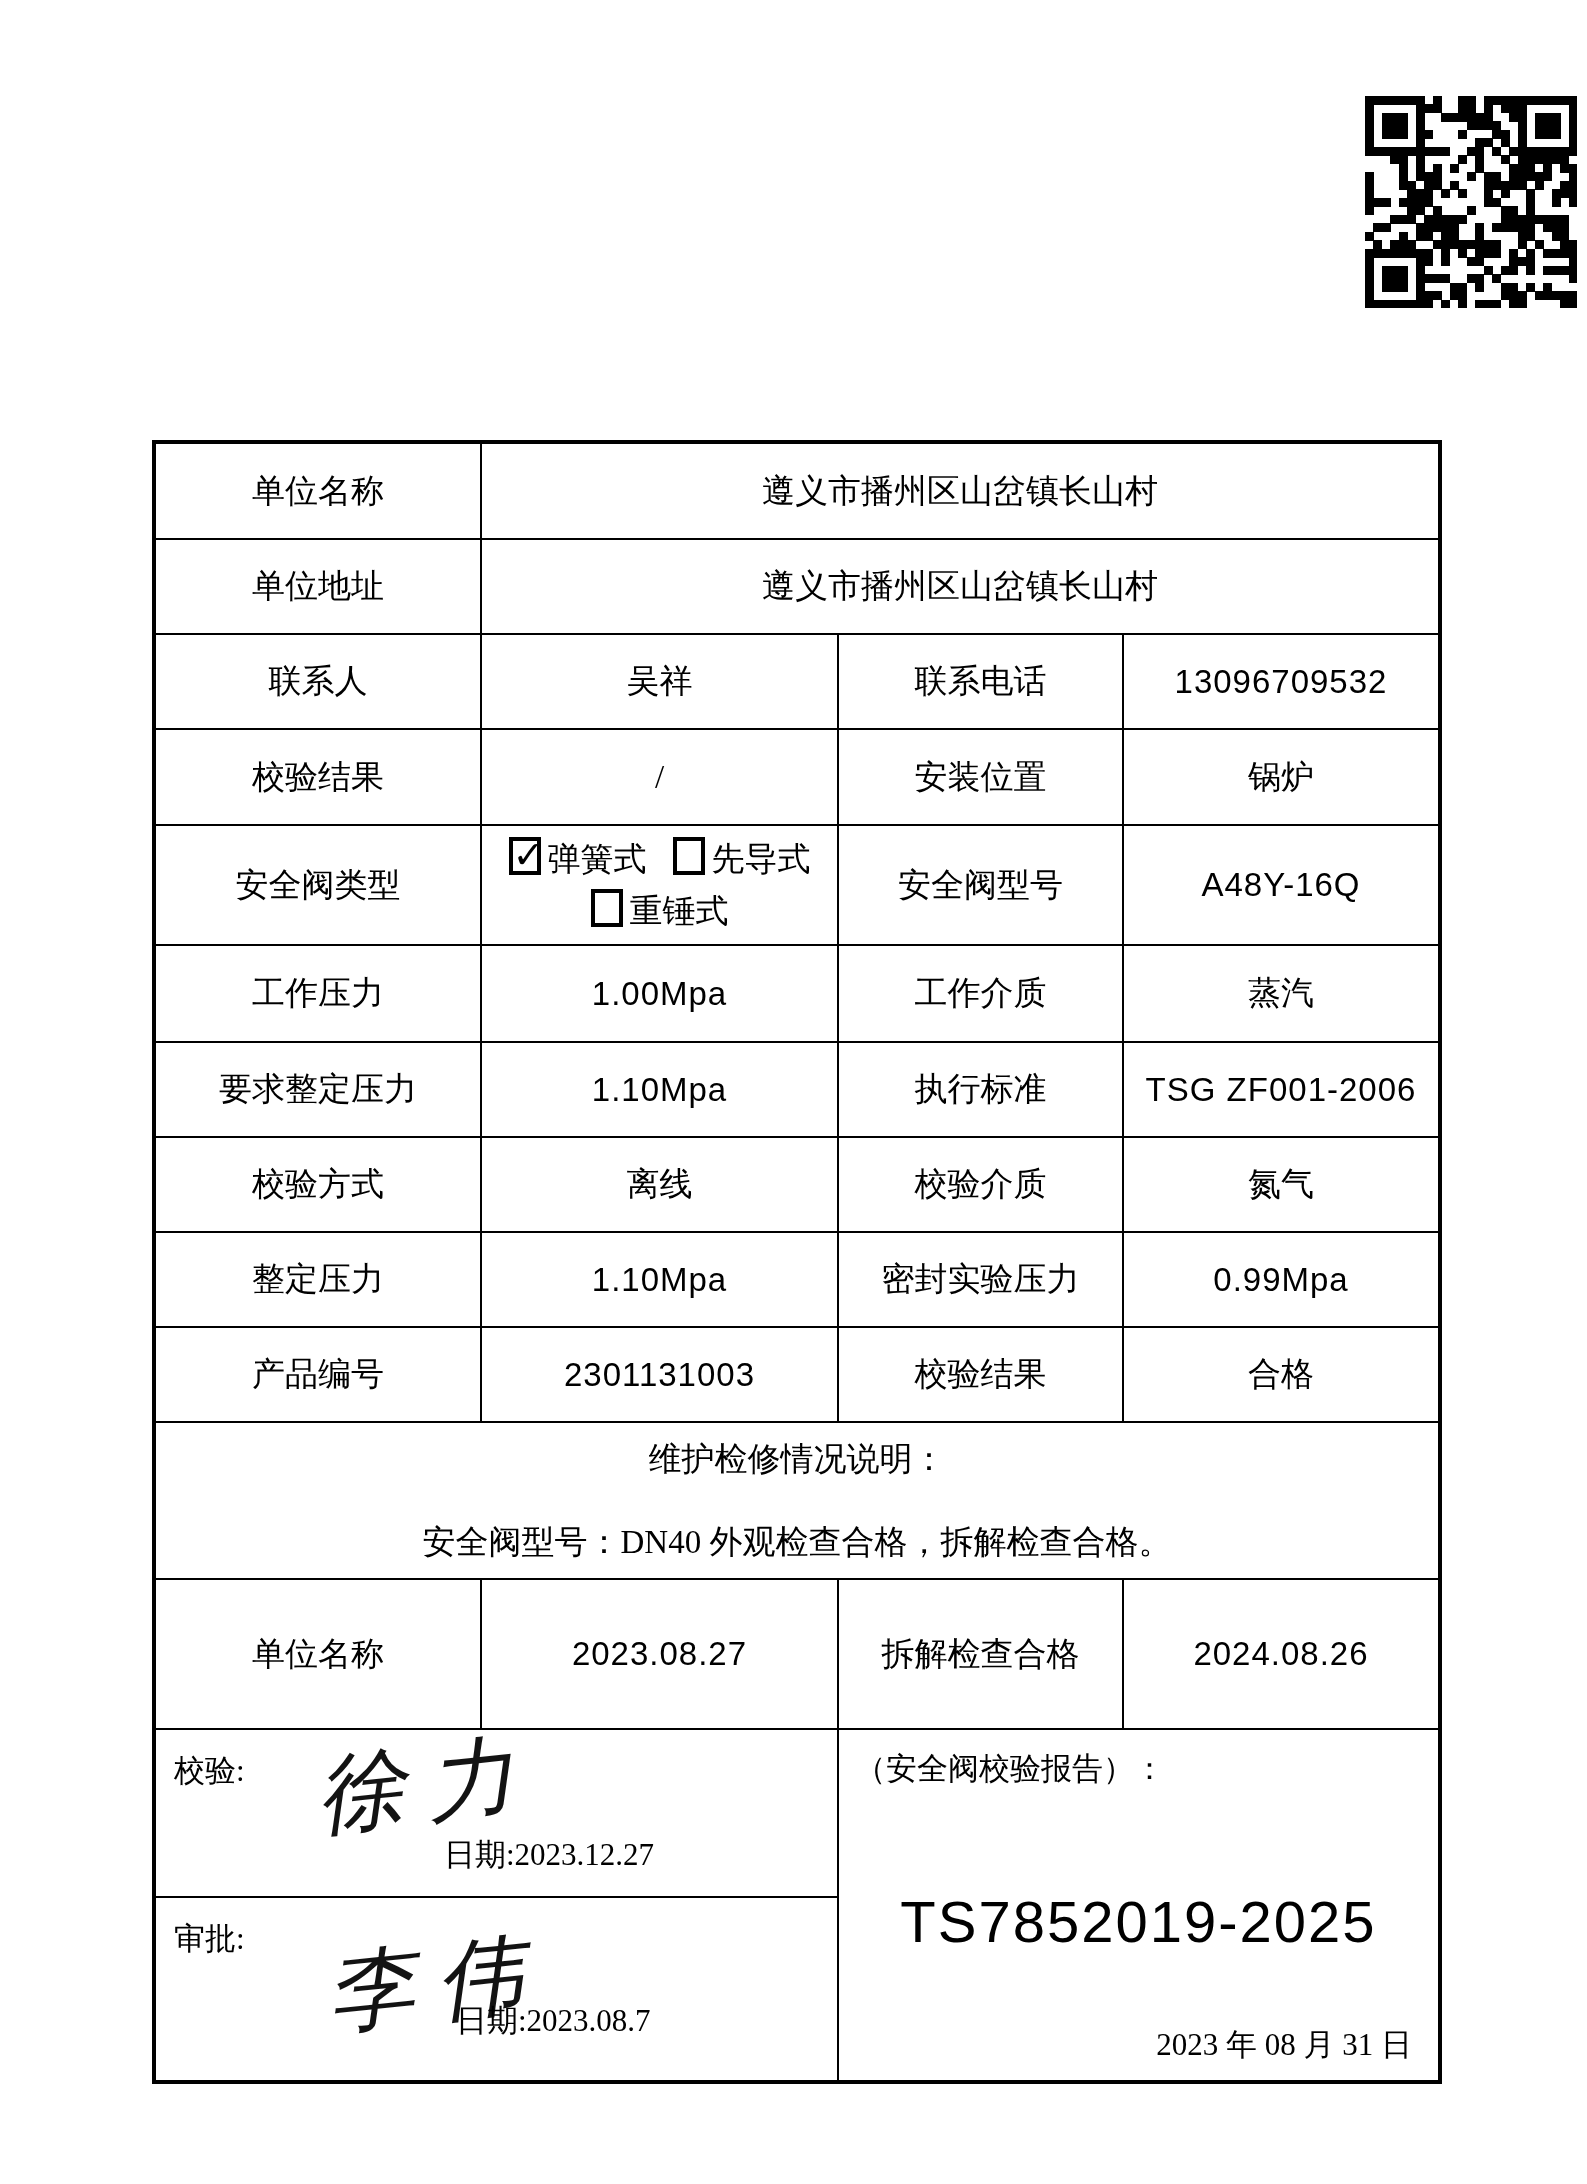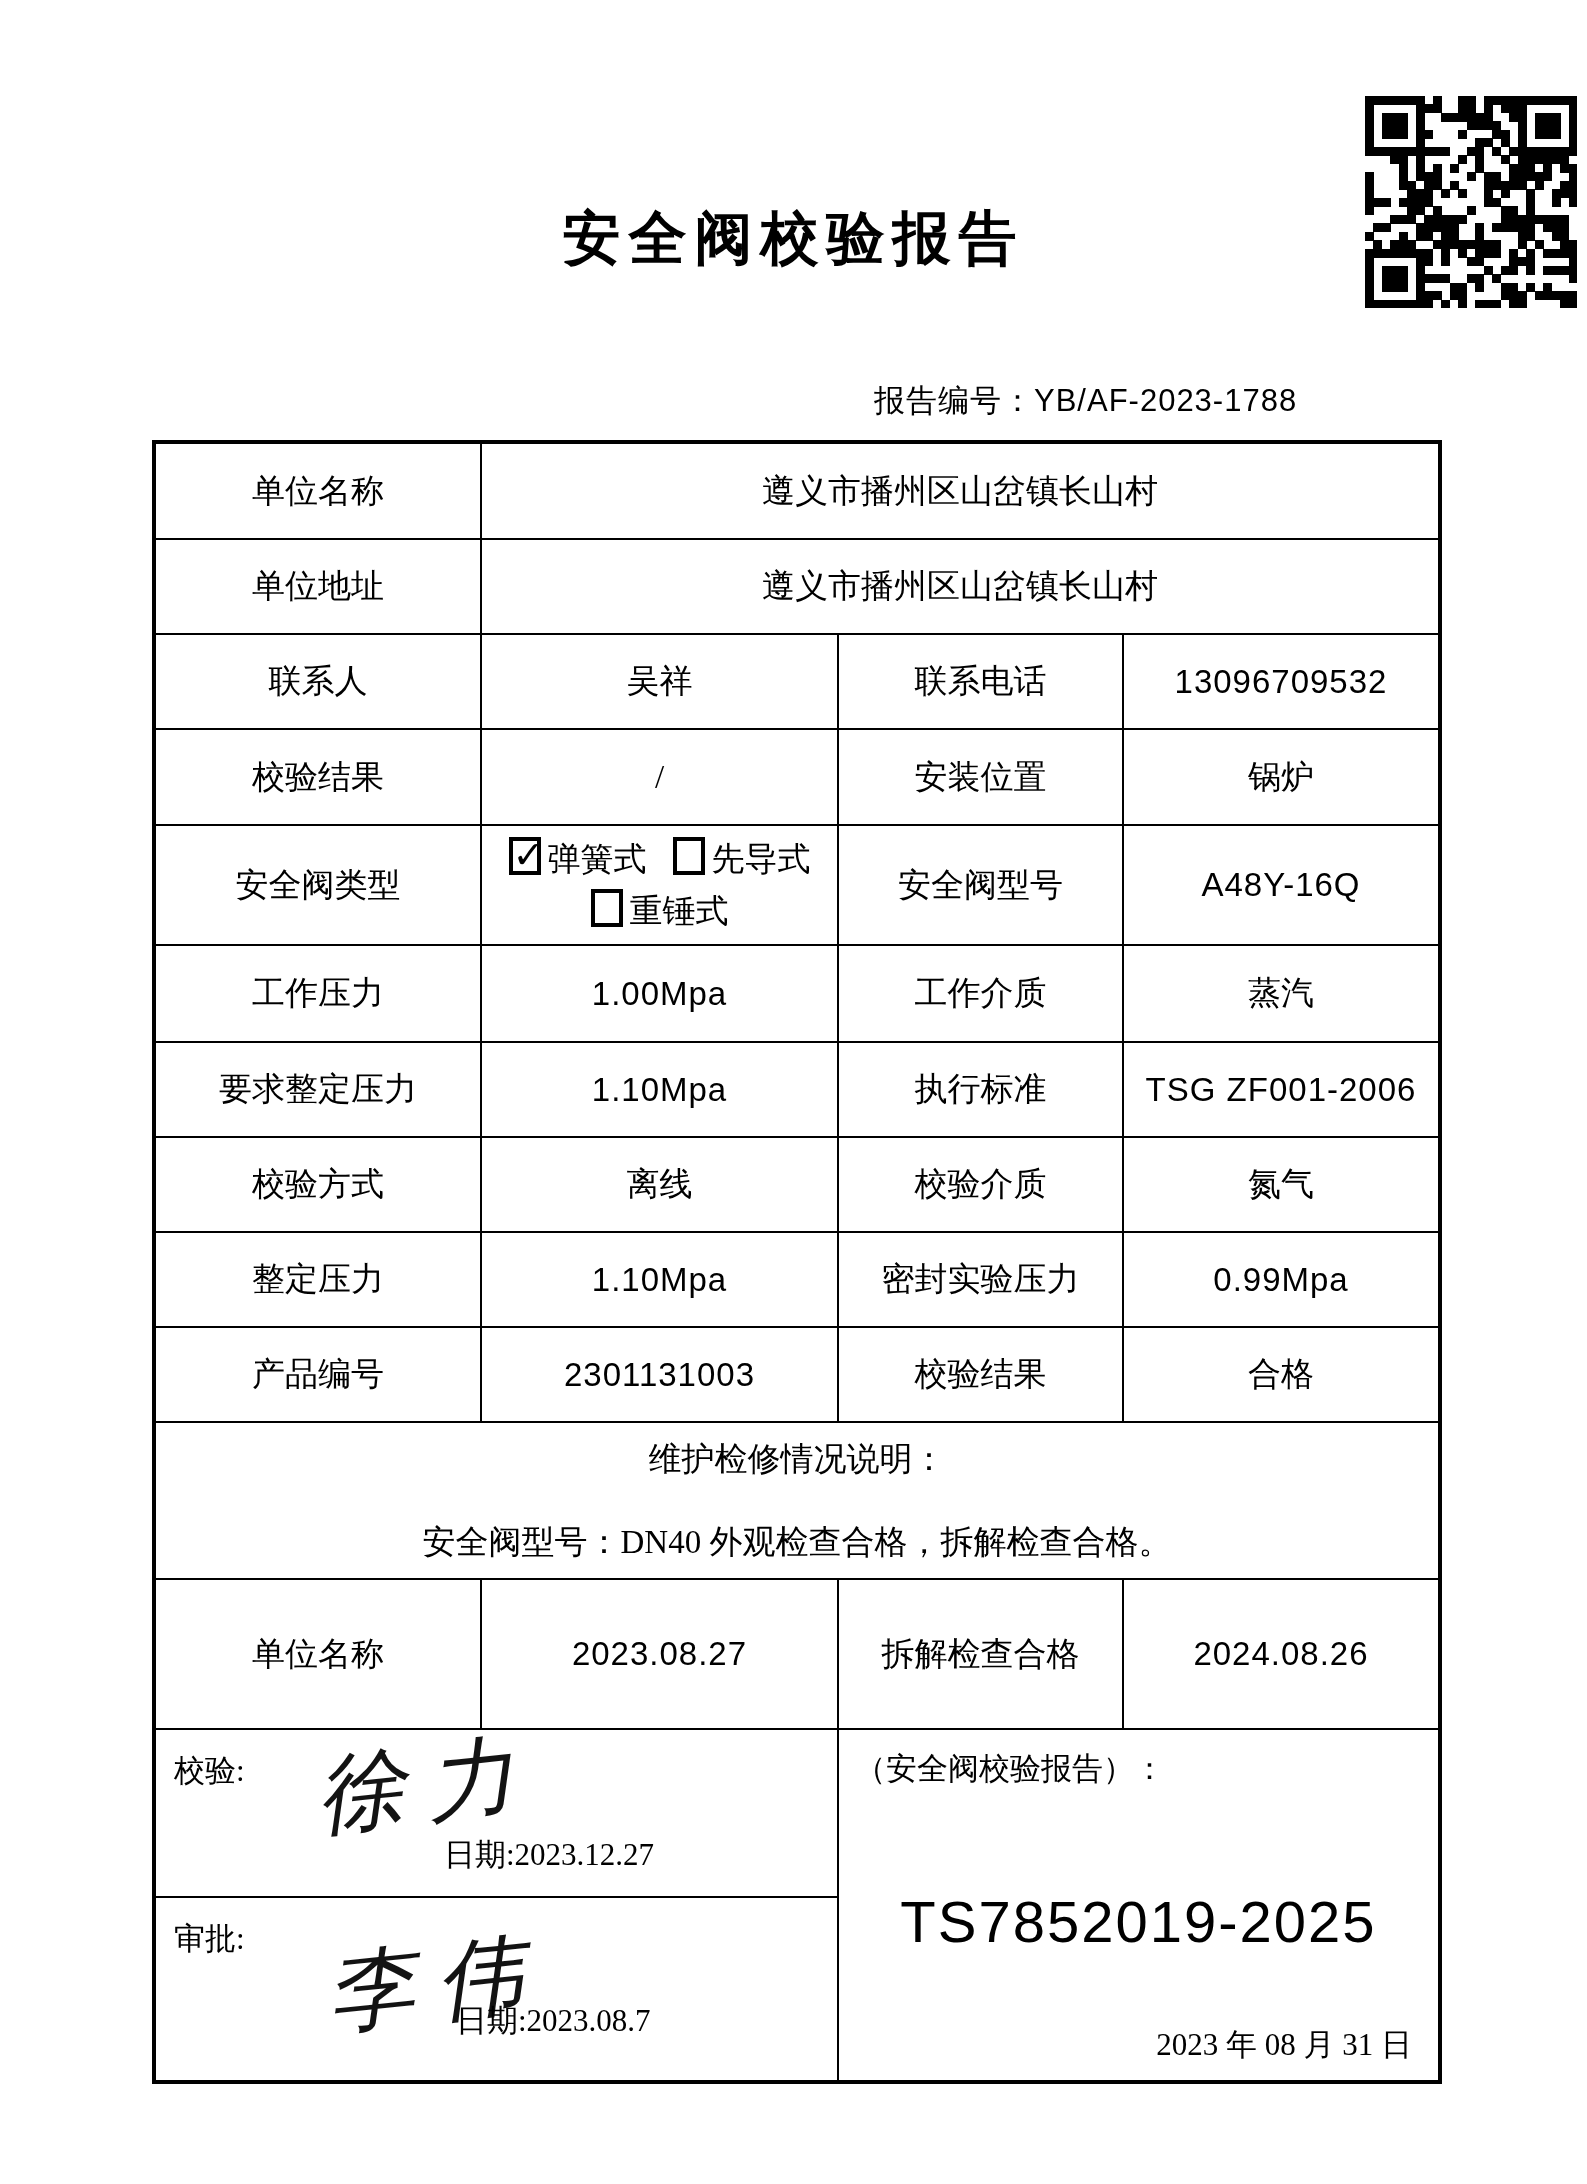--- a/index.html
+++ b/index.html
@@ -420,23 +420,21 @@
       <i style="left:93.28px;top:203.52px;width:8.98px;height:8.98px"></i>
       <i style="left:110.24000000000001px;top:203.52px;width:8.98px;height:8.98px"></i>
       <i style="left:118.72px;top:203.52px;width:8.98px;height:8.98px"></i>
       <i style="left:127.2px;top:203.52px;width:8.98px;height:8.98px"></i>
       <i style="left:144.16px;top:203.52px;width:8.98px;height:8.98px"></i>
       <i style="left:152.64000000000001px;top:203.52px;width:8.98px;height:8.98px"></i>
       <i style="left:195.04000000000002px;top:203.52px;width:8.98px;height:8.98px"></i>
       <i style="left:203.52px;top:203.52px;width:8.98px;height:8.98px"></i>
     </div>
 
-  <div class="doc-title">安全阀校验报告</div>
-
-  <div class="report-no-line"><span>报告编号：</span><span class="no">YB/AF-2023-1788</span></div>
+
 
   <table class="report">
     <colgroup>
         <col style="width:327px">
         <col style="width:357px">
         <col style="width:285px">
         <col style="width:317px">
       </colgroup>
 
     <tbody>

